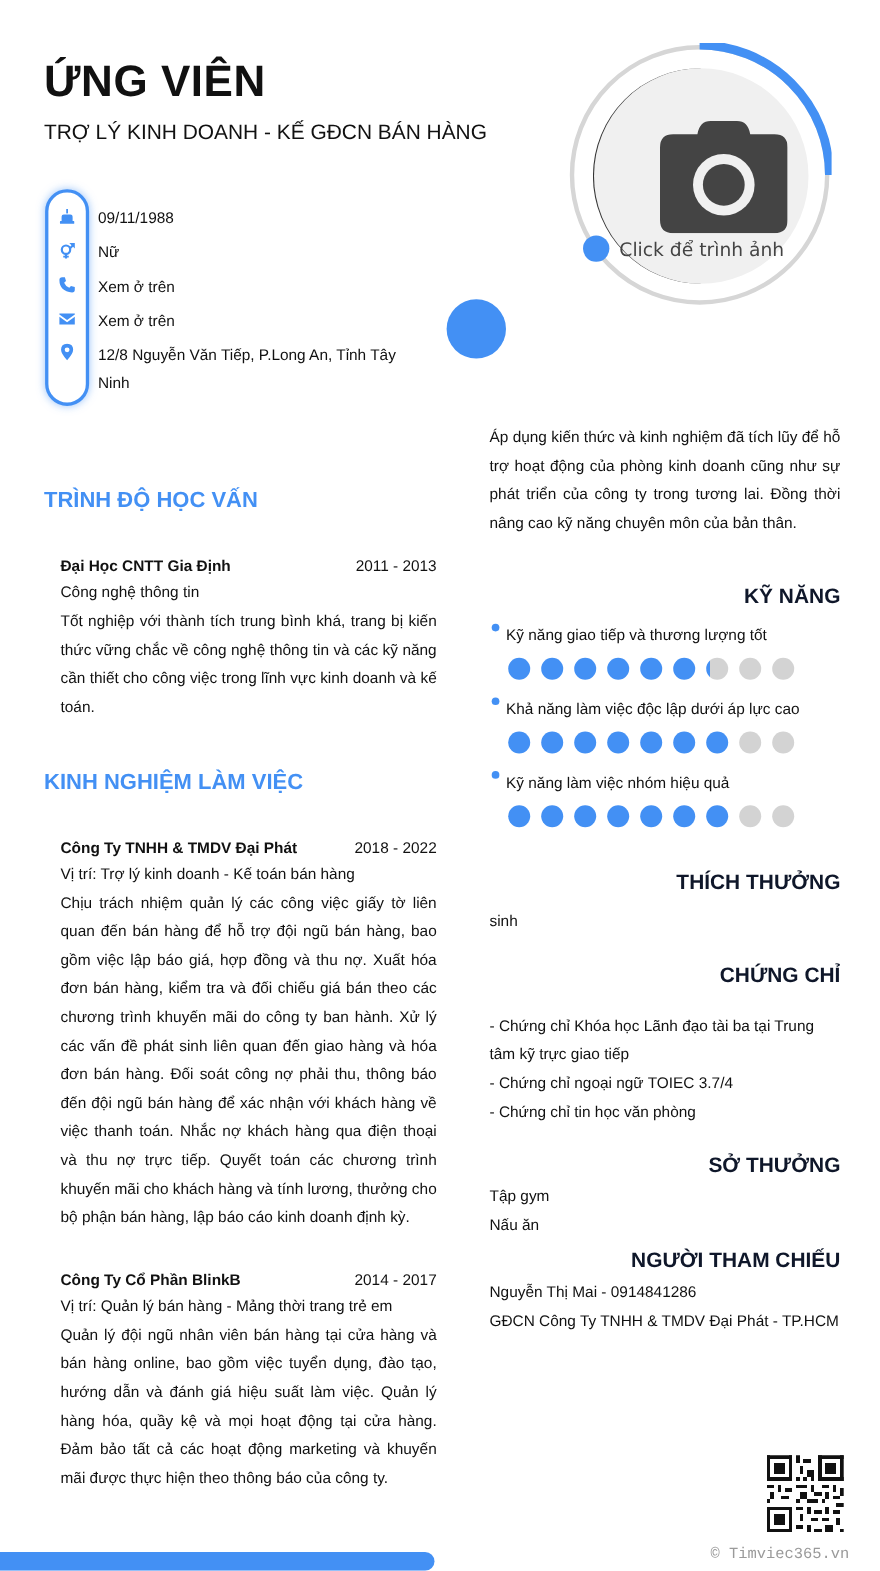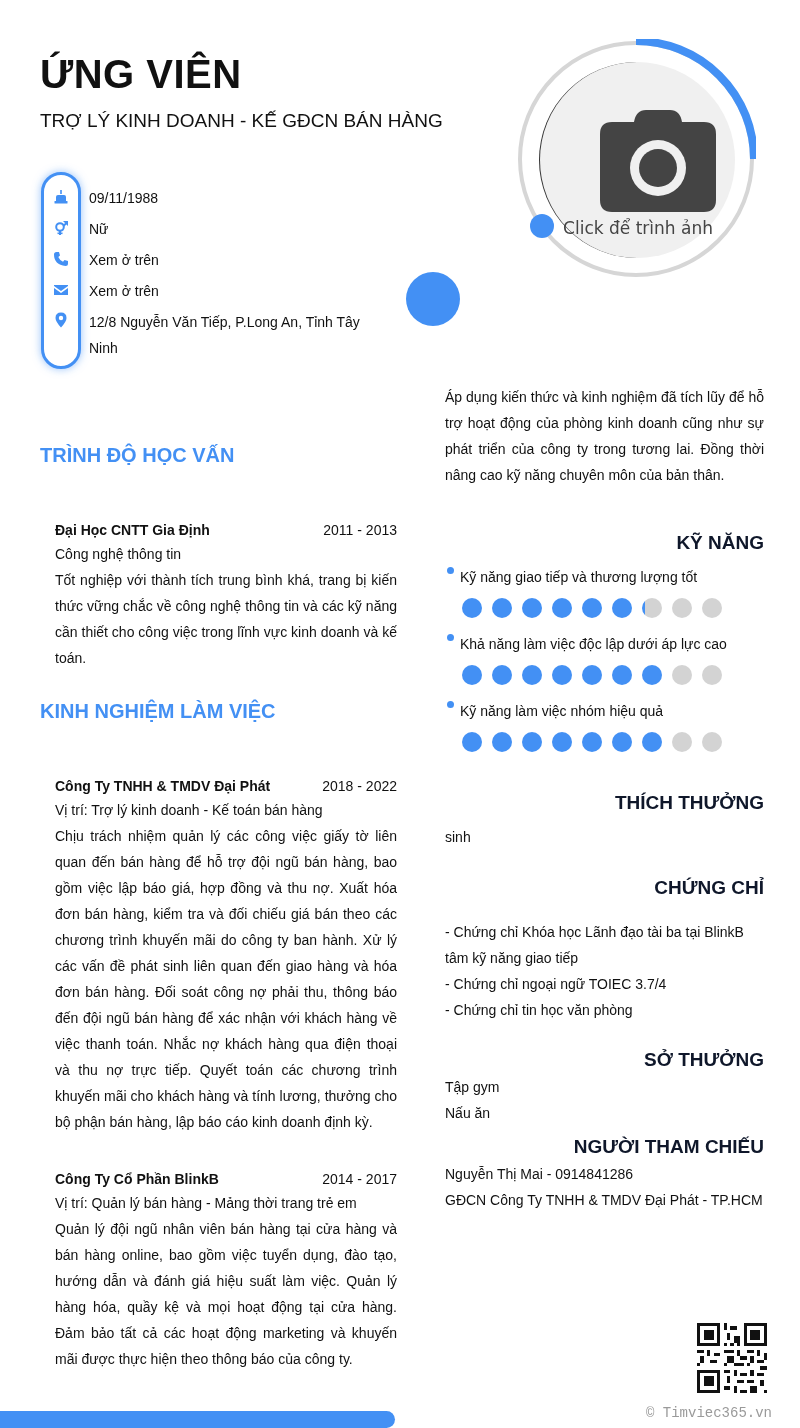--- a/index.html
+++ b/index.html
@@ -19,21 +19,21 @@
   .avatar-ring { position: absolute; inset: 0; border-radius: 50%; border: 4px solid #d6d6d6; }
   .avatar-arc { position: absolute; inset: -2px; }
   .avatar-inner { position: absolute; left: 21px; top: 21px; width: 196px; height: 196px; border-radius: 50%; background: #f0f0f0; border-left: 1px solid #333; }
   .camera-icon { position: absolute; left: 60px; top: 48px; width: 116px; height: 102px; }
   .upload-label { position: absolute; left: 0; top: 156px; width: 196px; text-align: center; font-size: 17px; color: #444; font-family: "DejaVu Sans", sans-serif; }
   .deco-dot-small { position: absolute; left: 530px; top: 214px; width: 24px; height: 24px; border-radius: 50%; background: #4390f4; }
 
   .section-title-left { position: absolute; left: 40px; font-size: 20px; font-weight: 700; color: #4390f4; }
   .section-title-right { position: absolute; right: 36px; font-size: 19px; font-weight: 700; color: #0f172a; text-align: right; }
 
-  .entry { position: absolute; left: 55px; width: 342px; font-size: 14px; color: #111; margin-top: 16px; }
+  .entry { position: absolute; left: 55px; width: 342px; font-size: 14px; color: #111; }
   .entry-head { display: flex; justify-content: space-between; line-height: 24px; }
   .entry-org { font-weight: 700; }
   .entry-sub { line-height: 25px; }
   .entry-desc { line-height: 26px; text-align: justify; }
 
   .objective { position: absolute; left: 445px; top: 384px; width: 319px; font-size: 14px; line-height: 26px; text-align: justify; color: #111; }
 
   .skill { position: absolute; left: 445px; width: 320px; }
   .skill-label { font-size: 14px; color: #111; line-height: 20px; display: flex; align-items: flex-start; }
   .skill-bullet { width: 7px; height: 7px; border-radius: 50%; background: #4390f4; margin: 0 6px 0 2px; display: inline-block; }
@@ -197,21 +197,21 @@
       <span class="skill-dot"></span>
       <span class="skill-dot"></span>
     </div>
 </div>
 
 <div class="section-title-right" style="top:792px">THÍCH THƯỞNG</div>
 <div class="right-text" style="top:824px">sinh</div>
 
 <div class="section-title-right" style="top:877px">CHỨNG CHỈ</div>
 <div class="right-text" style="top:919px">
-  <div>- Chứng chỉ Khóa học Lãnh đạo tài ba tại BlinkB tâm kỹ năng giao tiếp</div>
+  <div>- Chứng chỉ Khóa học Lãnh đạo tài ba tại Trung tâm kỹ trực giao tiếp</div>
   <div>- Chứng chỉ ngoại ngữ TOIEC 3.7/4</div>
   <div>- Chứng chỉ tin học văn phòng</div>
 </div>
 
 <div class="section-title-right" style="top:1049px">SỞ THƯỞNG</div>
 <div class="right-text" style="top:1074px">
   <div>Tập gym</div>
   <div>Nấu ăn</div>
 </div>
 

